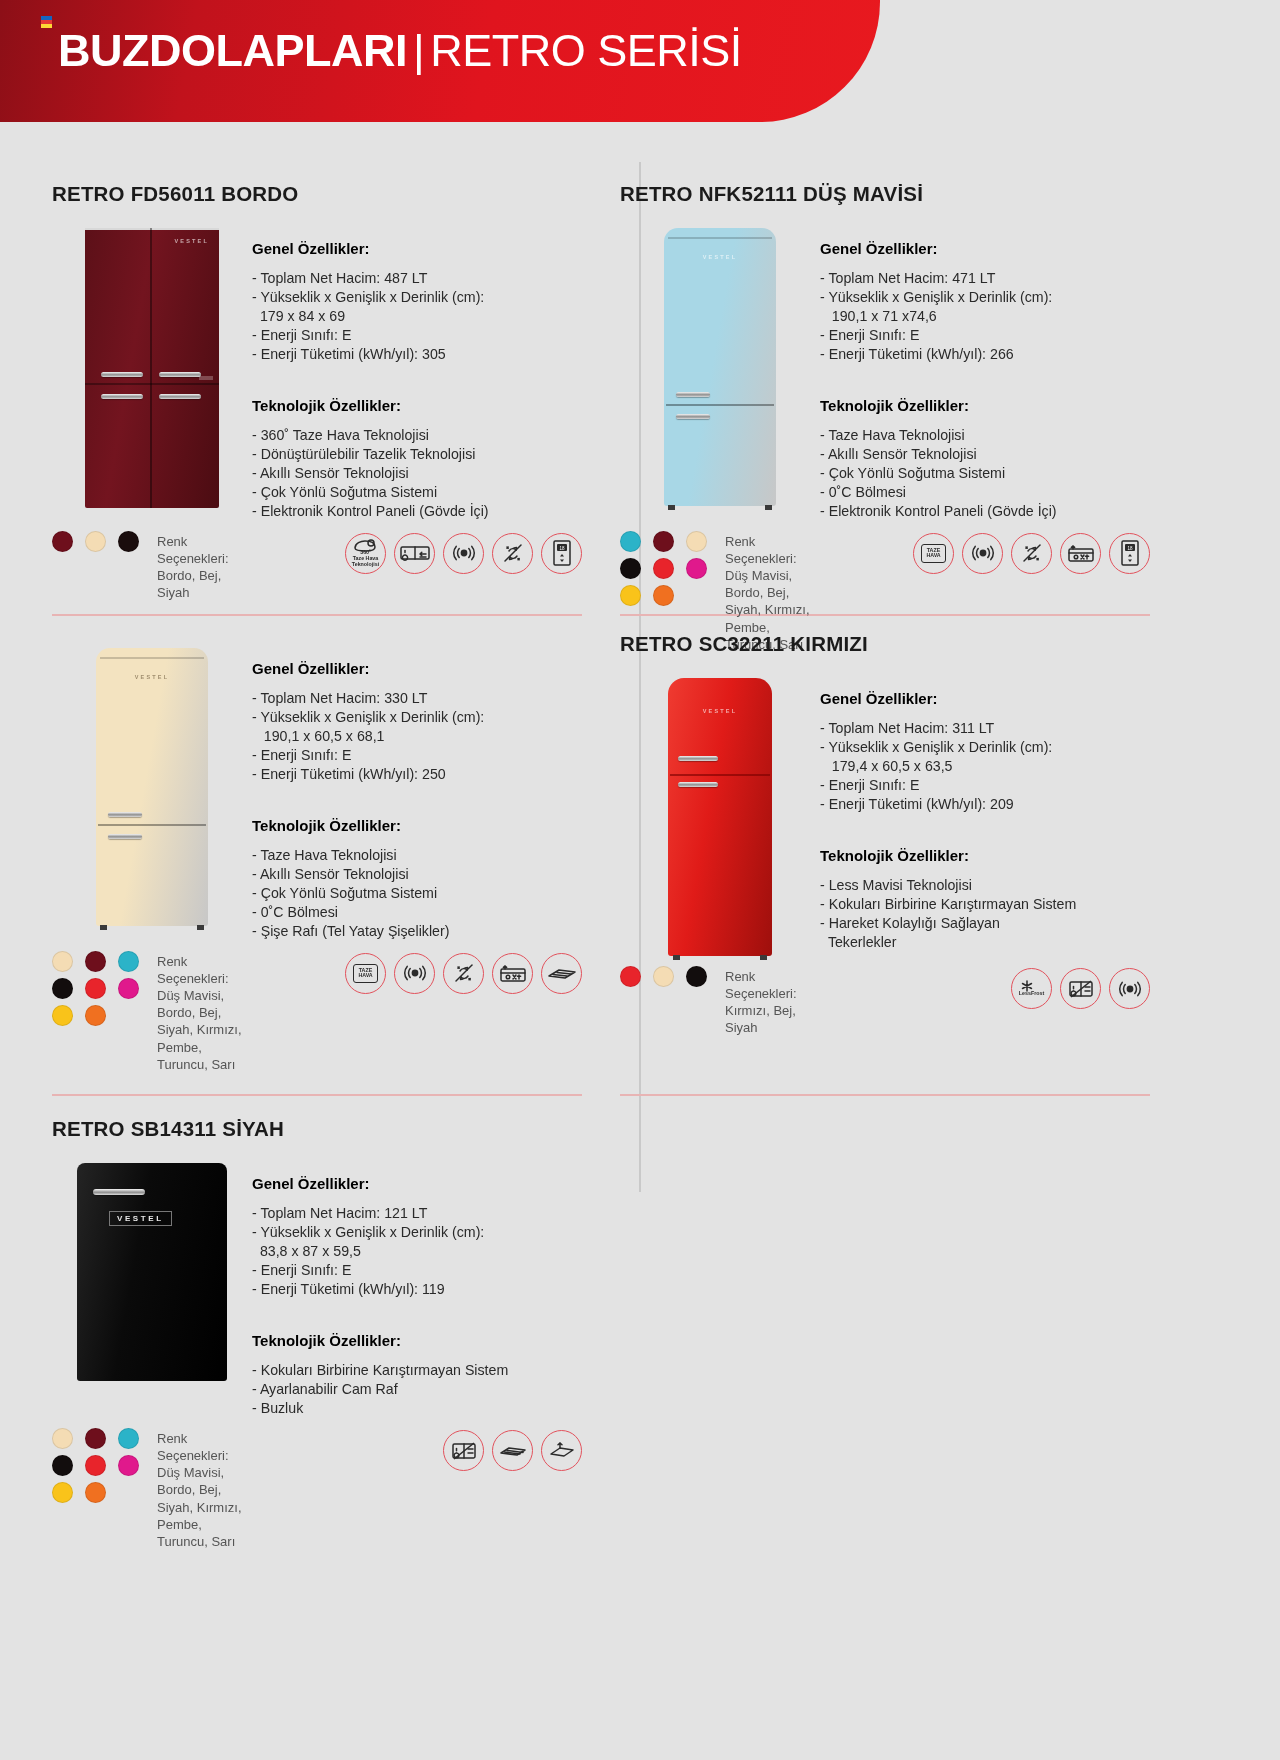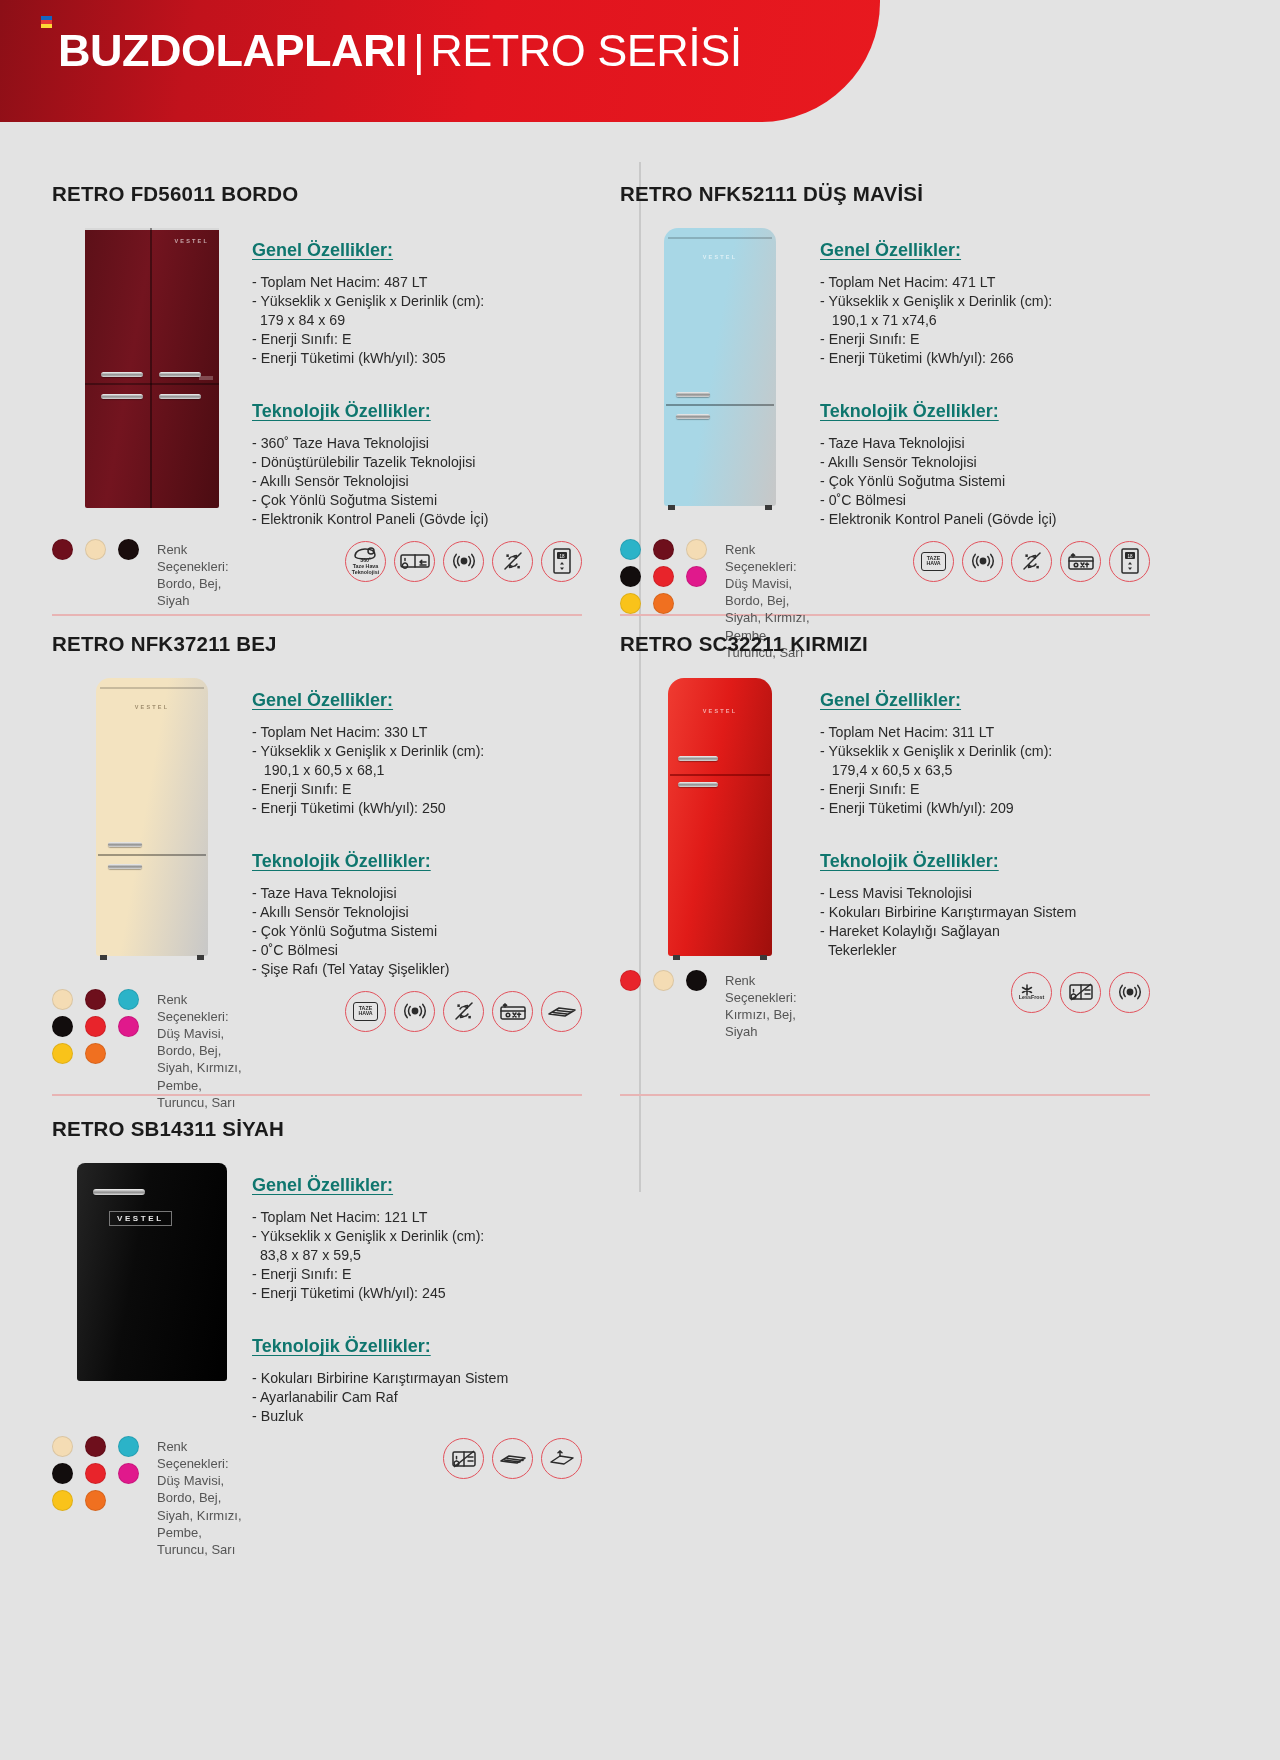--- a/index.html
+++ b/index.html
@@ -48,22 +48,22 @@
     letter-spacing: 0.2px; margin-bottom: 6px;
   }
   .prod-body { display: flex; gap: 0px; }
   .img-wrap {
     width: 200px; flex: 0 0 200px;
     display: flex; align-items: flex-start; justify-content: center;
     padding-top: 16px;
   }
   .specs { flex: 1; padding-top: 28px; }
   .spec-head {
-    font-size: 18px; font-weight: 700; color: #0f766e;
-    text-decoration: underline; text-underline-offset: 3px;
+    font-size: 15px; font-weight: 700; color: #000000;
+    text-underline-offset: 3px;
     margin-bottom: 12px;
   }
   .spec-list { list-style: none; }
   .spec-list li {
     font-size: 14.2px; color: #2a2a2a; line-height: 1.33;
     white-space: pre-wrap;
   }
   .spec-gap { height: 34px; }
 
   
@@ -319,21 +319,20 @@
         <rect x="5" y="4" width="10" height="7" rx="1" fill="#2b2b2b"></rect>
         <text x="10" y="9.6" font-size="4.5" fill="#fff" text-anchor="middle" font-family="sans-serif">18</text>
         <path d="M10 14 l2 2.4 h-4 Z" fill="#2b2b2b"></path>
         <path d="M10 22 l2 -2.4 h-4 Z" fill="#2b2b2b"></path>
               </svg>
             </div>
           </div>
     </div>
       </div>
       <div class="prod" style="left: 52px; top: 500px;">
-    <div class="prod-title">RETRO NFK37211 BEJ</div>
     <div class="prod-body">
       <div class="img-wrap">
             <div class="fr" style="width:112px;height:278px">
       <div style="position:absolute;inset:0;background:linear-gradient(100deg,#f3e3c0 0%, #f3e3c0 45%, rgba(0,0,0,0.12) 100%);border-radius:14px 14px 3px 3px;"></div>
       <div style="position:absolute;left:4px;right:4px;top:9px;height:1.5px;background:rgba(0,0,0,.18)"></div>
       <span class="fr-logo dark" style="top:26px">VESTEL</span>
       <div class="seam" style="top:176px;left:2px;right:2px"></div>
       <div class="handle" style="background:linear-gradient(180deg,#f5f5f5,#8f8f8f 55%,#dcdcdc);width:34px;left:12px;top:164px;border-radius:4px"></div>
       <div class="handle" style="background:linear-gradient(180deg,#f5f5f5,#8f8f8f 55%,#dcdcdc);width:34px;left:12px;top:186px;border-radius:4px"></div>
       <div style="position:absolute;left:4px;bottom:-4px;width:7px;height:5px;background:#3a3a3a"></div>
@@ -501,21 +500,21 @@
     <span class="fr-logo" style="top:48px;left:32px;transform:none;font-size:8px;letter-spacing:2.6px;color:#e8e8e8;border:1px solid #777;padding:2px 7px">VESTEL</span>
   </div>
           </div>
       <div class="specs">
         <div class="spec-head">Genel Özellikler:</div>
         <ul class="spec-list">
               <li>- Toplam Net Hacim: 121 LT</li>
               <li>- Yükseklik x Genişlik x Derinlik (cm):</li>
               <li>  83,8 x 87 x 59,5</li>
               <li>- Enerji Sınıfı: E</li>
-              <li>- Enerji Tüketimi (kWh/yıl): 245</li>
+              <li>- Enerji Tüketimi (kWh/yıl): 119</li>
             </ul>
         <div class="spec-gap"></div>
         <div class="spec-head">Teknolojik Özellikler:</div>
         <ul class="spec-list">
               <li>- Kokuları Birbirine Karıştırmayan Sistem</li>
               <li>- Ayarlanabilir Cam Raf</li>
               <li>- Buzluk</li>
             </ul>
       </div>
     </div>

